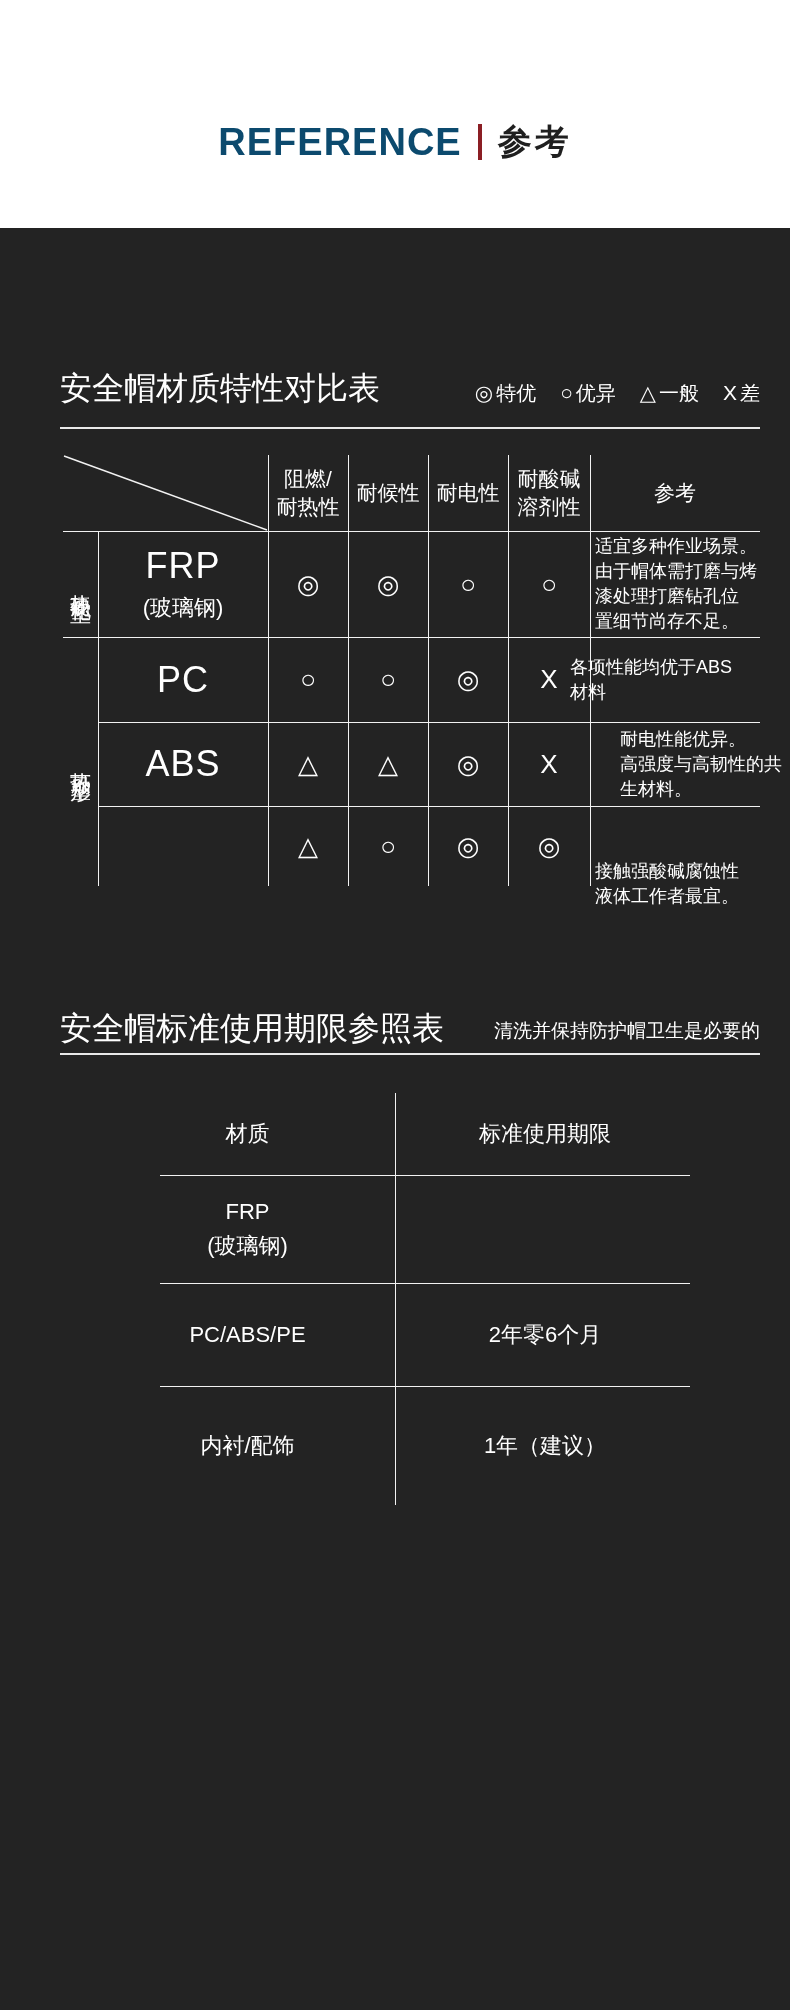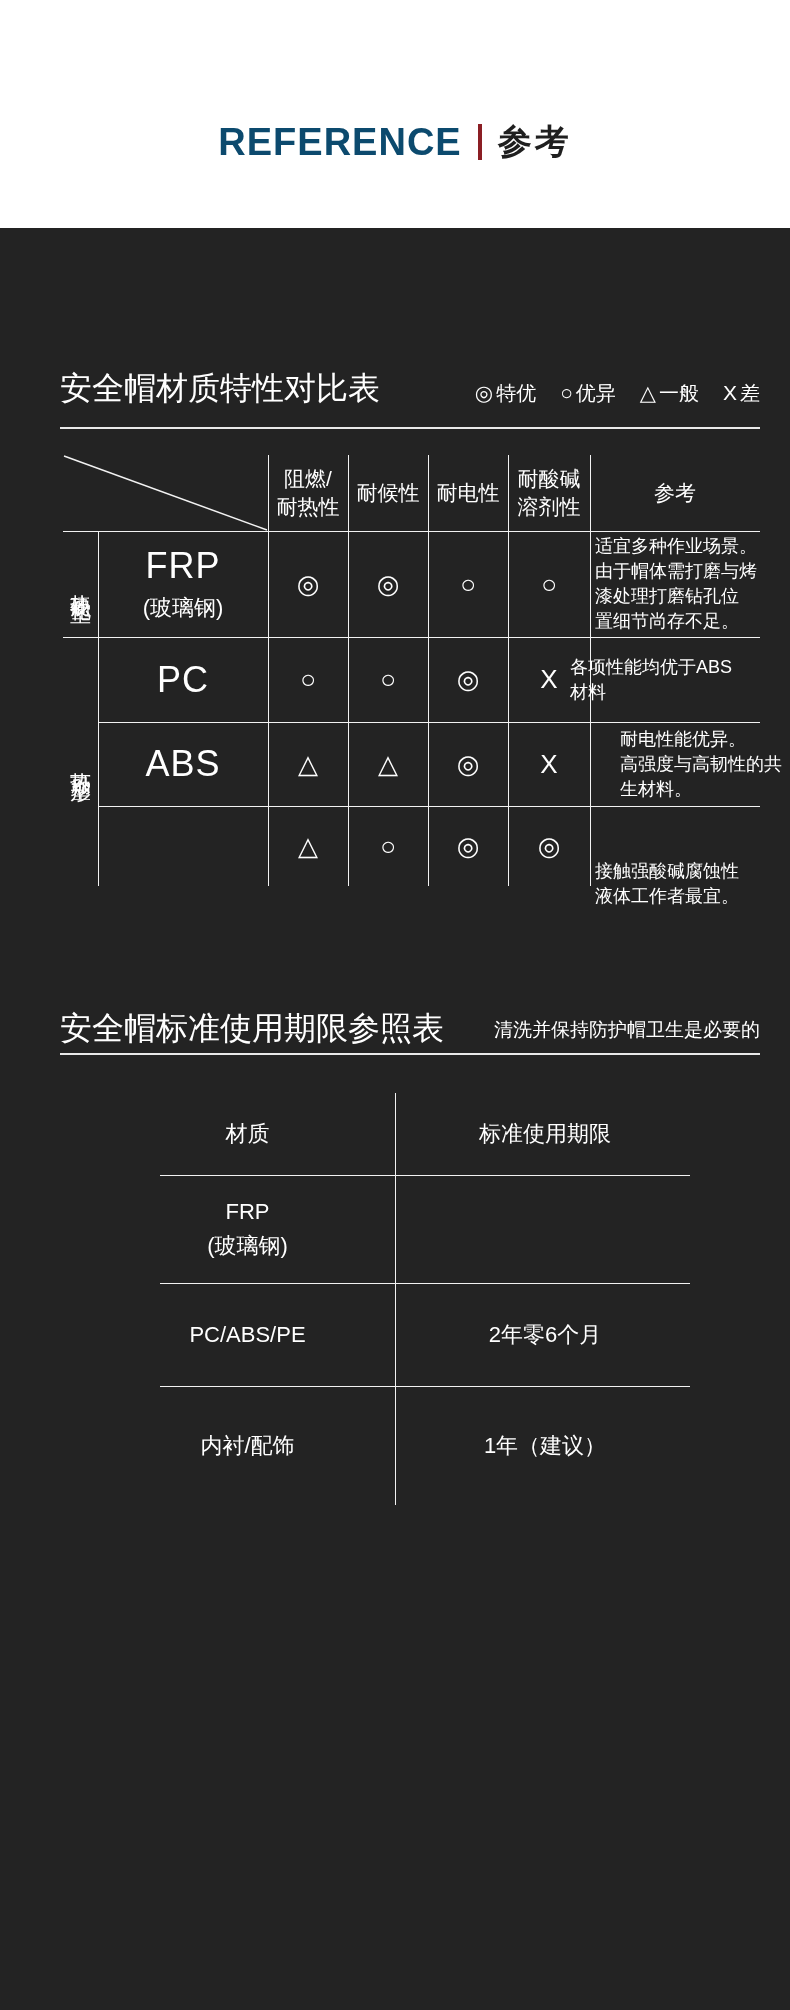--- a/index.html
+++ b/index.html
@@ -21,21 +21,21 @@
   
   .titlebar { position:absolute; left:60px; width:700px; display:flex;
     justify-content:space-between; }
   .t1-titlebar { top:138px; height:46px; align-items:center; }
   .t2-titlebar { top:776px; height:42px; align-items:flex-end; }
   .big-title { font-size:32px; font-weight:500; color:#ffffff; line-height:1.1; }
   .t1-legend { display:flex; align-items:center; gap:24px; transform:translateY(4px); }
   .legend-item { display:flex; align-items:center; gap:3px; }
   .legend-sym { font-size:21px; }
   .legend-label { font-size:20px;text-align:right; }
-  .t2-note { font-size:19px; color:#ffffff; line-height:1.2; transform:translateY(-3px);font-family:Liberation Mono, monospace; }
+  .t2-note { font-size:19px; color:#ffffff; line-height:1.2; transform:translateY(-3px); }
   .underline { position:absolute; left:60px; width:700px; height:2px; background:#e9e9e9; }
   .u1 { top:199px; }
   .u2 { top:825px; }
 
   
   .vline { position:absolute; width:1px; background:#f2f2f2; }
   .hline { position:absolute; height:1px; background:#f2f2f2; }
   .diag { position:absolute; left:63px; top:227px; }
 
   

